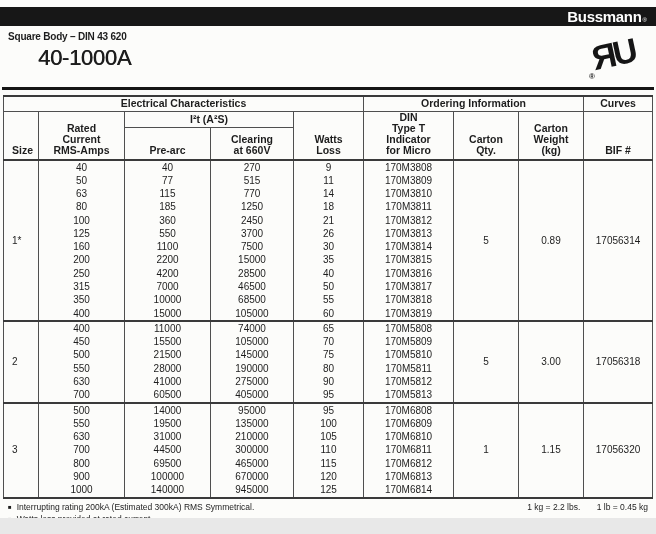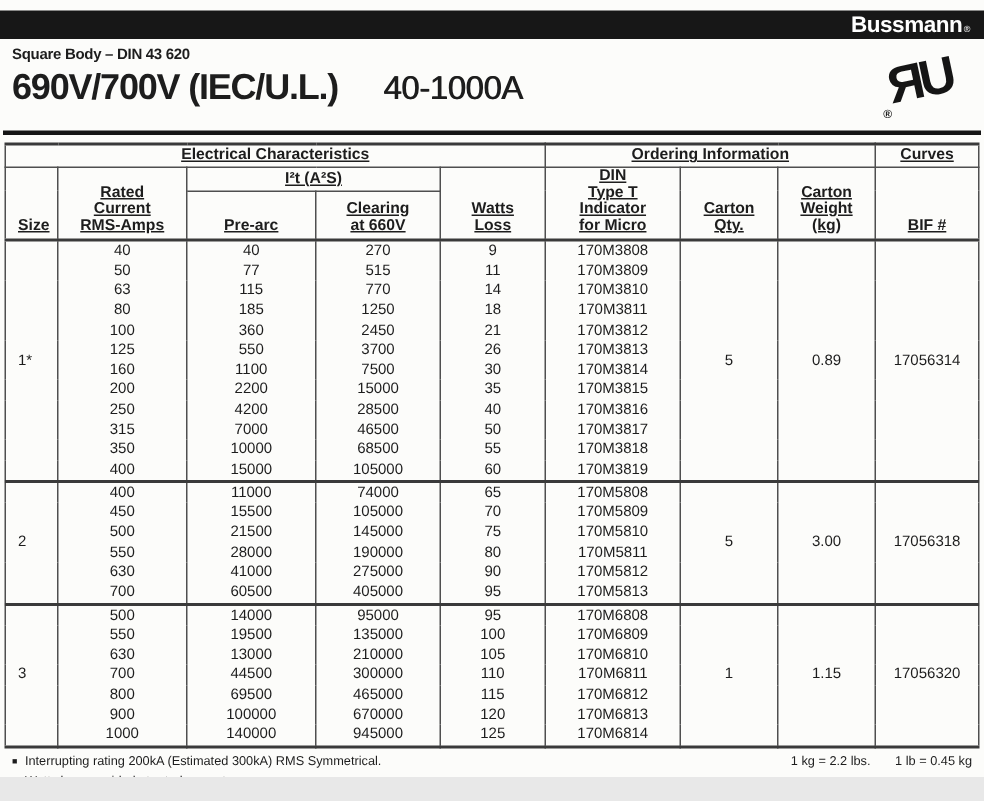--- a/index.html
+++ b/index.html
@@ -29,21 +29,21 @@
   .ul-glyphs { font-size: 34px; letter-spacing: -3px; line-height: 40px; }
   .ul-reg { position: absolute; left: -7px; bottom: 2px; font-size: 8px; transform: rotate(12deg); }
   .rule { position: absolute; left: 2px; right: 2px; top: 87px; height: 3px; background: #151515; }
   
   table {
     position: absolute; left: 3px; top: 95px; width: 650px;
     border-collapse: collapse; table-layout: fixed;
     border-top: 2px solid #3a3a3a; border-bottom: 2px solid #3a3a3a;
   }
   th, td { border: 1px solid #4f4f4f; font-weight: normal; }
-  thead th { font-size: 10.5px; font-weight: bold; text-align: center; line-height: 11px; padding: 0 0 3px 0; text-decoration: underline; }
+  thead th { font-size: 10.5px; font-weight: bold; text-align: center; line-height: 11px; padding: 0 0 3px 0; }
   tr.h1 th { height: 15px; vertical-align: middle; padding: 0; }
   tr.h2 th, tr.h3 th { vertical-align: bottom; }
   th.i2t { height: 16px; padding-bottom: 2px; }
   tr.h3 th { height: 32px; }
   .pre { white-space: pre-line; }
   tbody td {
     border-top: none; border-bottom: none;
     font-size: 10px; text-align: center; padding: 0;
     height: 13.28px; line-height: 13.28px;
   }
@@ -62,21 +62,20 @@
 
 <div class="page">
 
   <div class="topbar">
     <span class="brand">Bussmann</span>
     <span class="brand-reg">®</span>
   </div>
 
   <div class="subtitle">Square Body – DIN 43 620</div>
   <div class="title-row">
-    <span class="main-title">690V/700V (IEC/U.L.)</span>
     <span class="amp-range">40-1000A</span>
   </div>
   <div class="ul-mark">
     <span class="ul-glyphs">ЯU</span>
     <span class="ul-reg">®</span>
   </div>
   <div class="rule"></div>
 
   <table id="data-table">
     <colgroup>
@@ -273,21 +272,21 @@
         </tr>
         <tr>
           <td class="rated-current-cell">550</td>
           <td class="pre-arc-cell">19500</td>
           <td class="clearing-i2t-cell">135000</td>
           <td class="watts-loss-cell">100</td>
           <td class="din-part-number-cell">170M6809</td>
         </tr>
         <tr>
           <td class="rated-current-cell">630</td>
-          <td class="pre-arc-cell">13000</td>
+          <td class="pre-arc-cell">31000</td>
           <td class="clearing-i2t-cell">210000</td>
           <td class="watts-loss-cell">105</td>
           <td class="din-part-number-cell">170M6810</td>
         </tr>
         <tr>
           <td class="rated-current-cell">700</td>
           <td class="pre-arc-cell">44500</td>
           <td class="clearing-i2t-cell">300000</td>
           <td class="watts-loss-cell">110</td>
           <td class="din-part-number-cell">170M6811</td>

